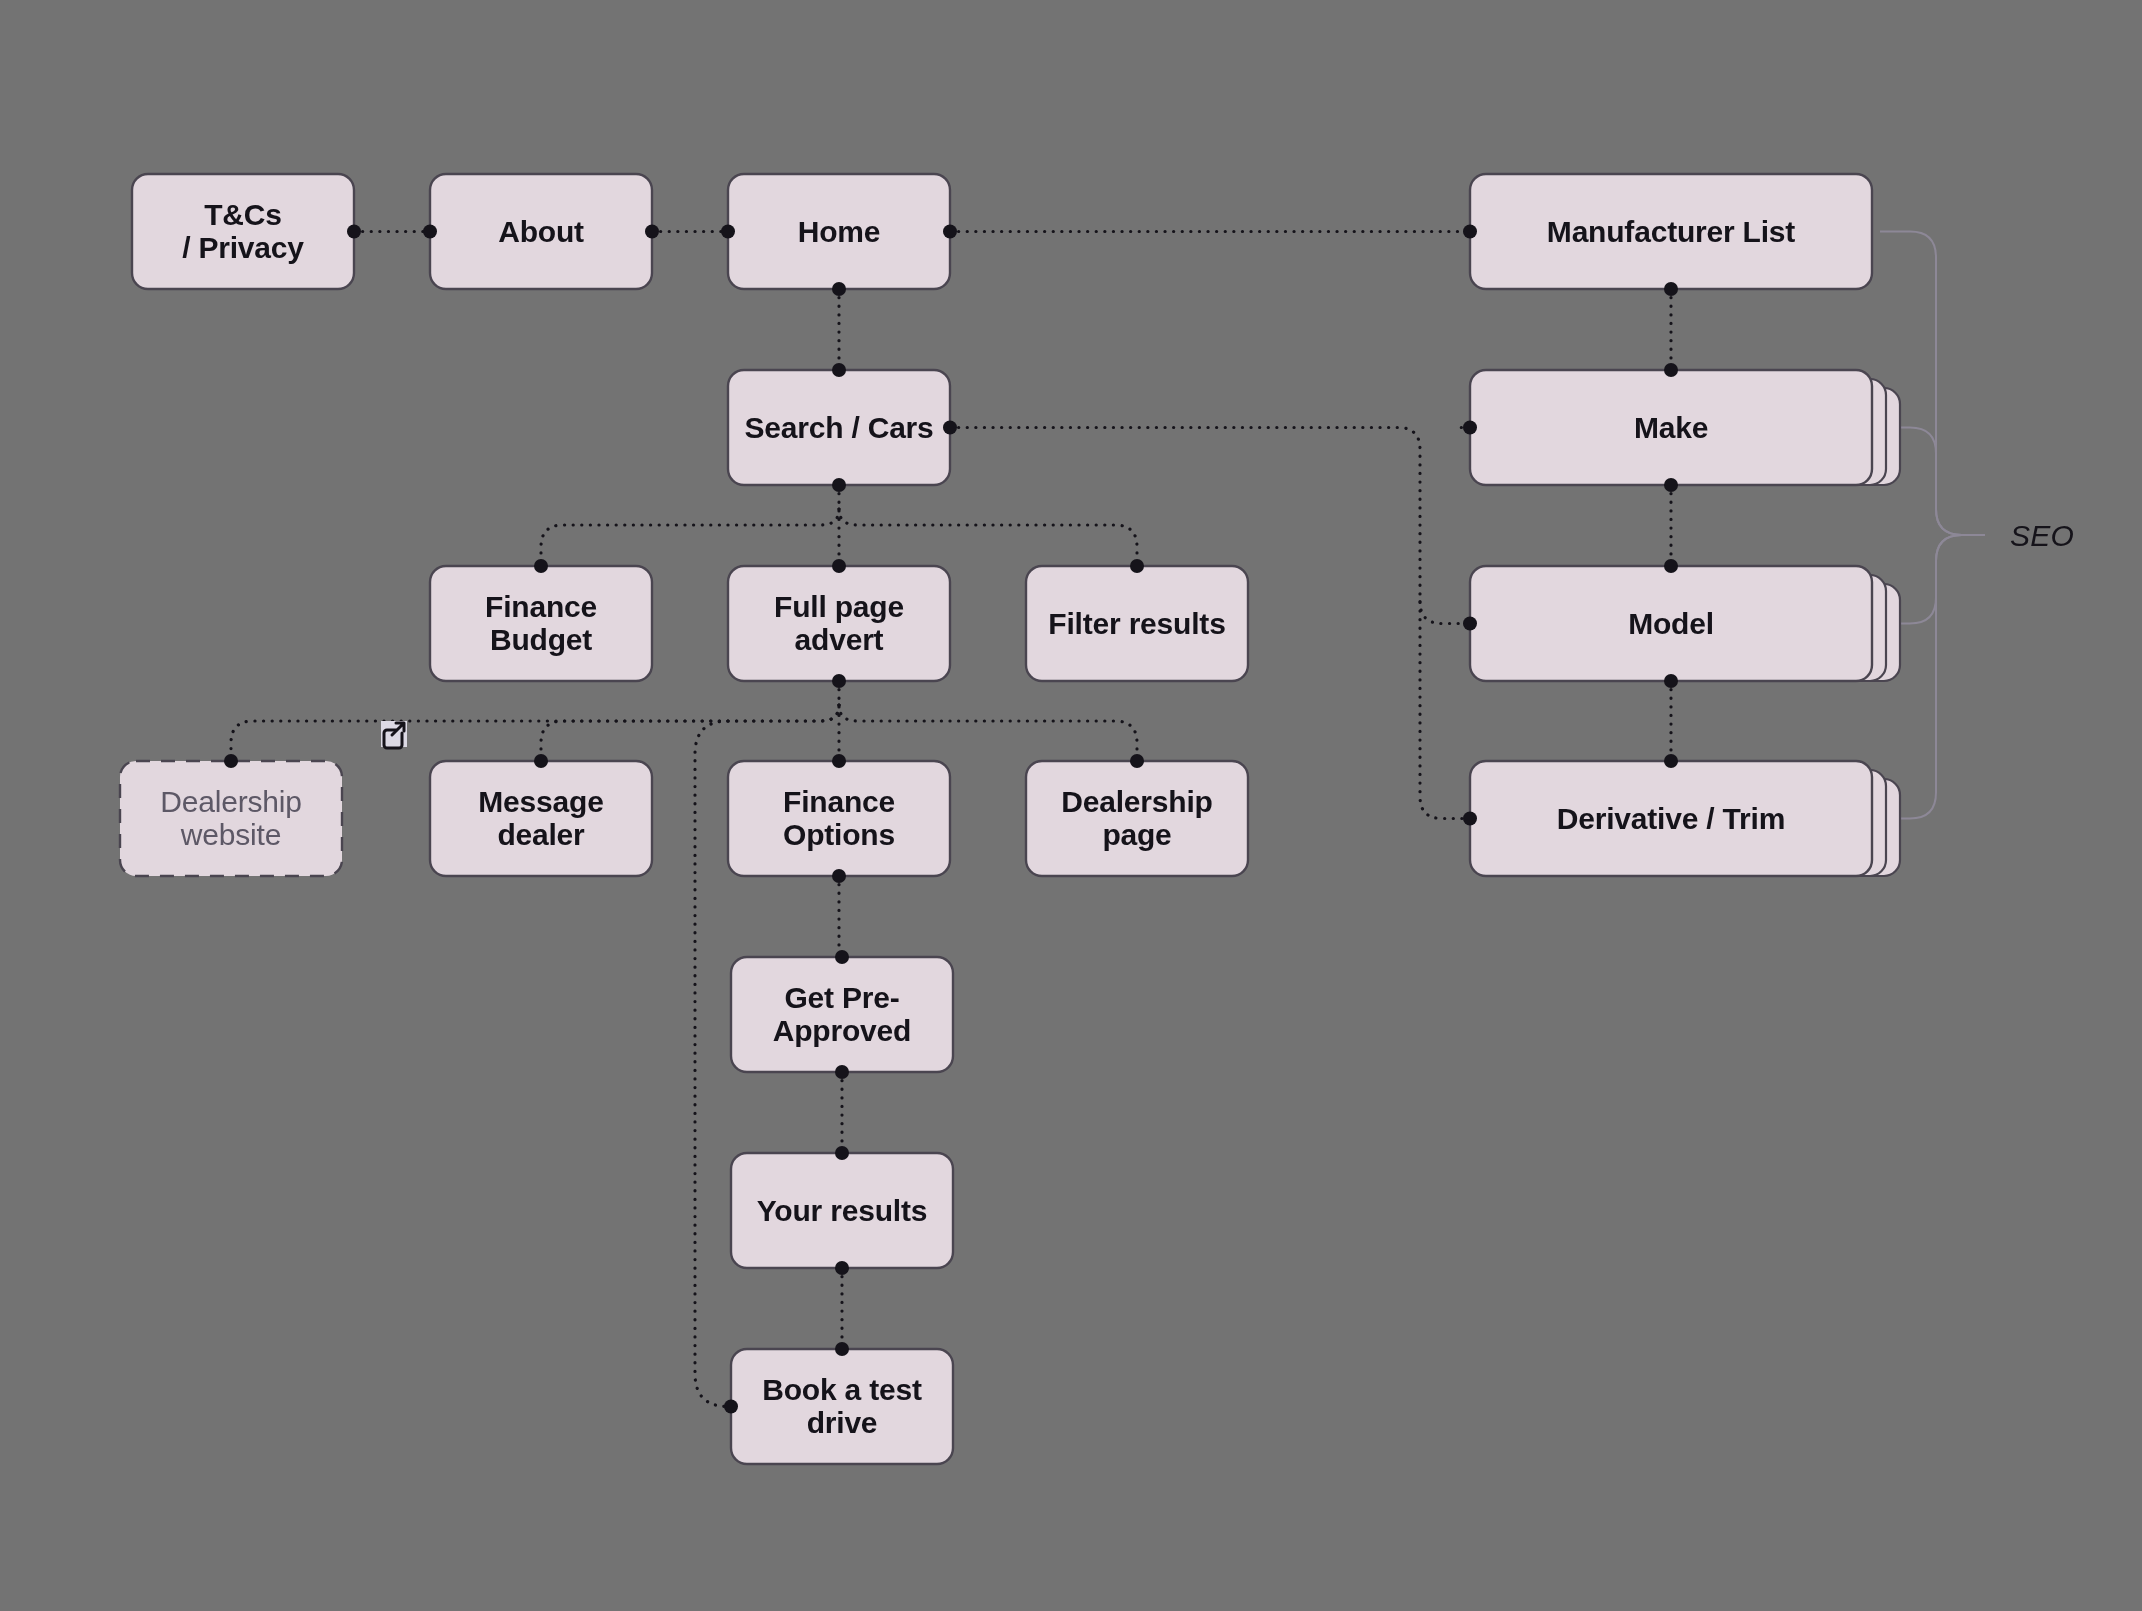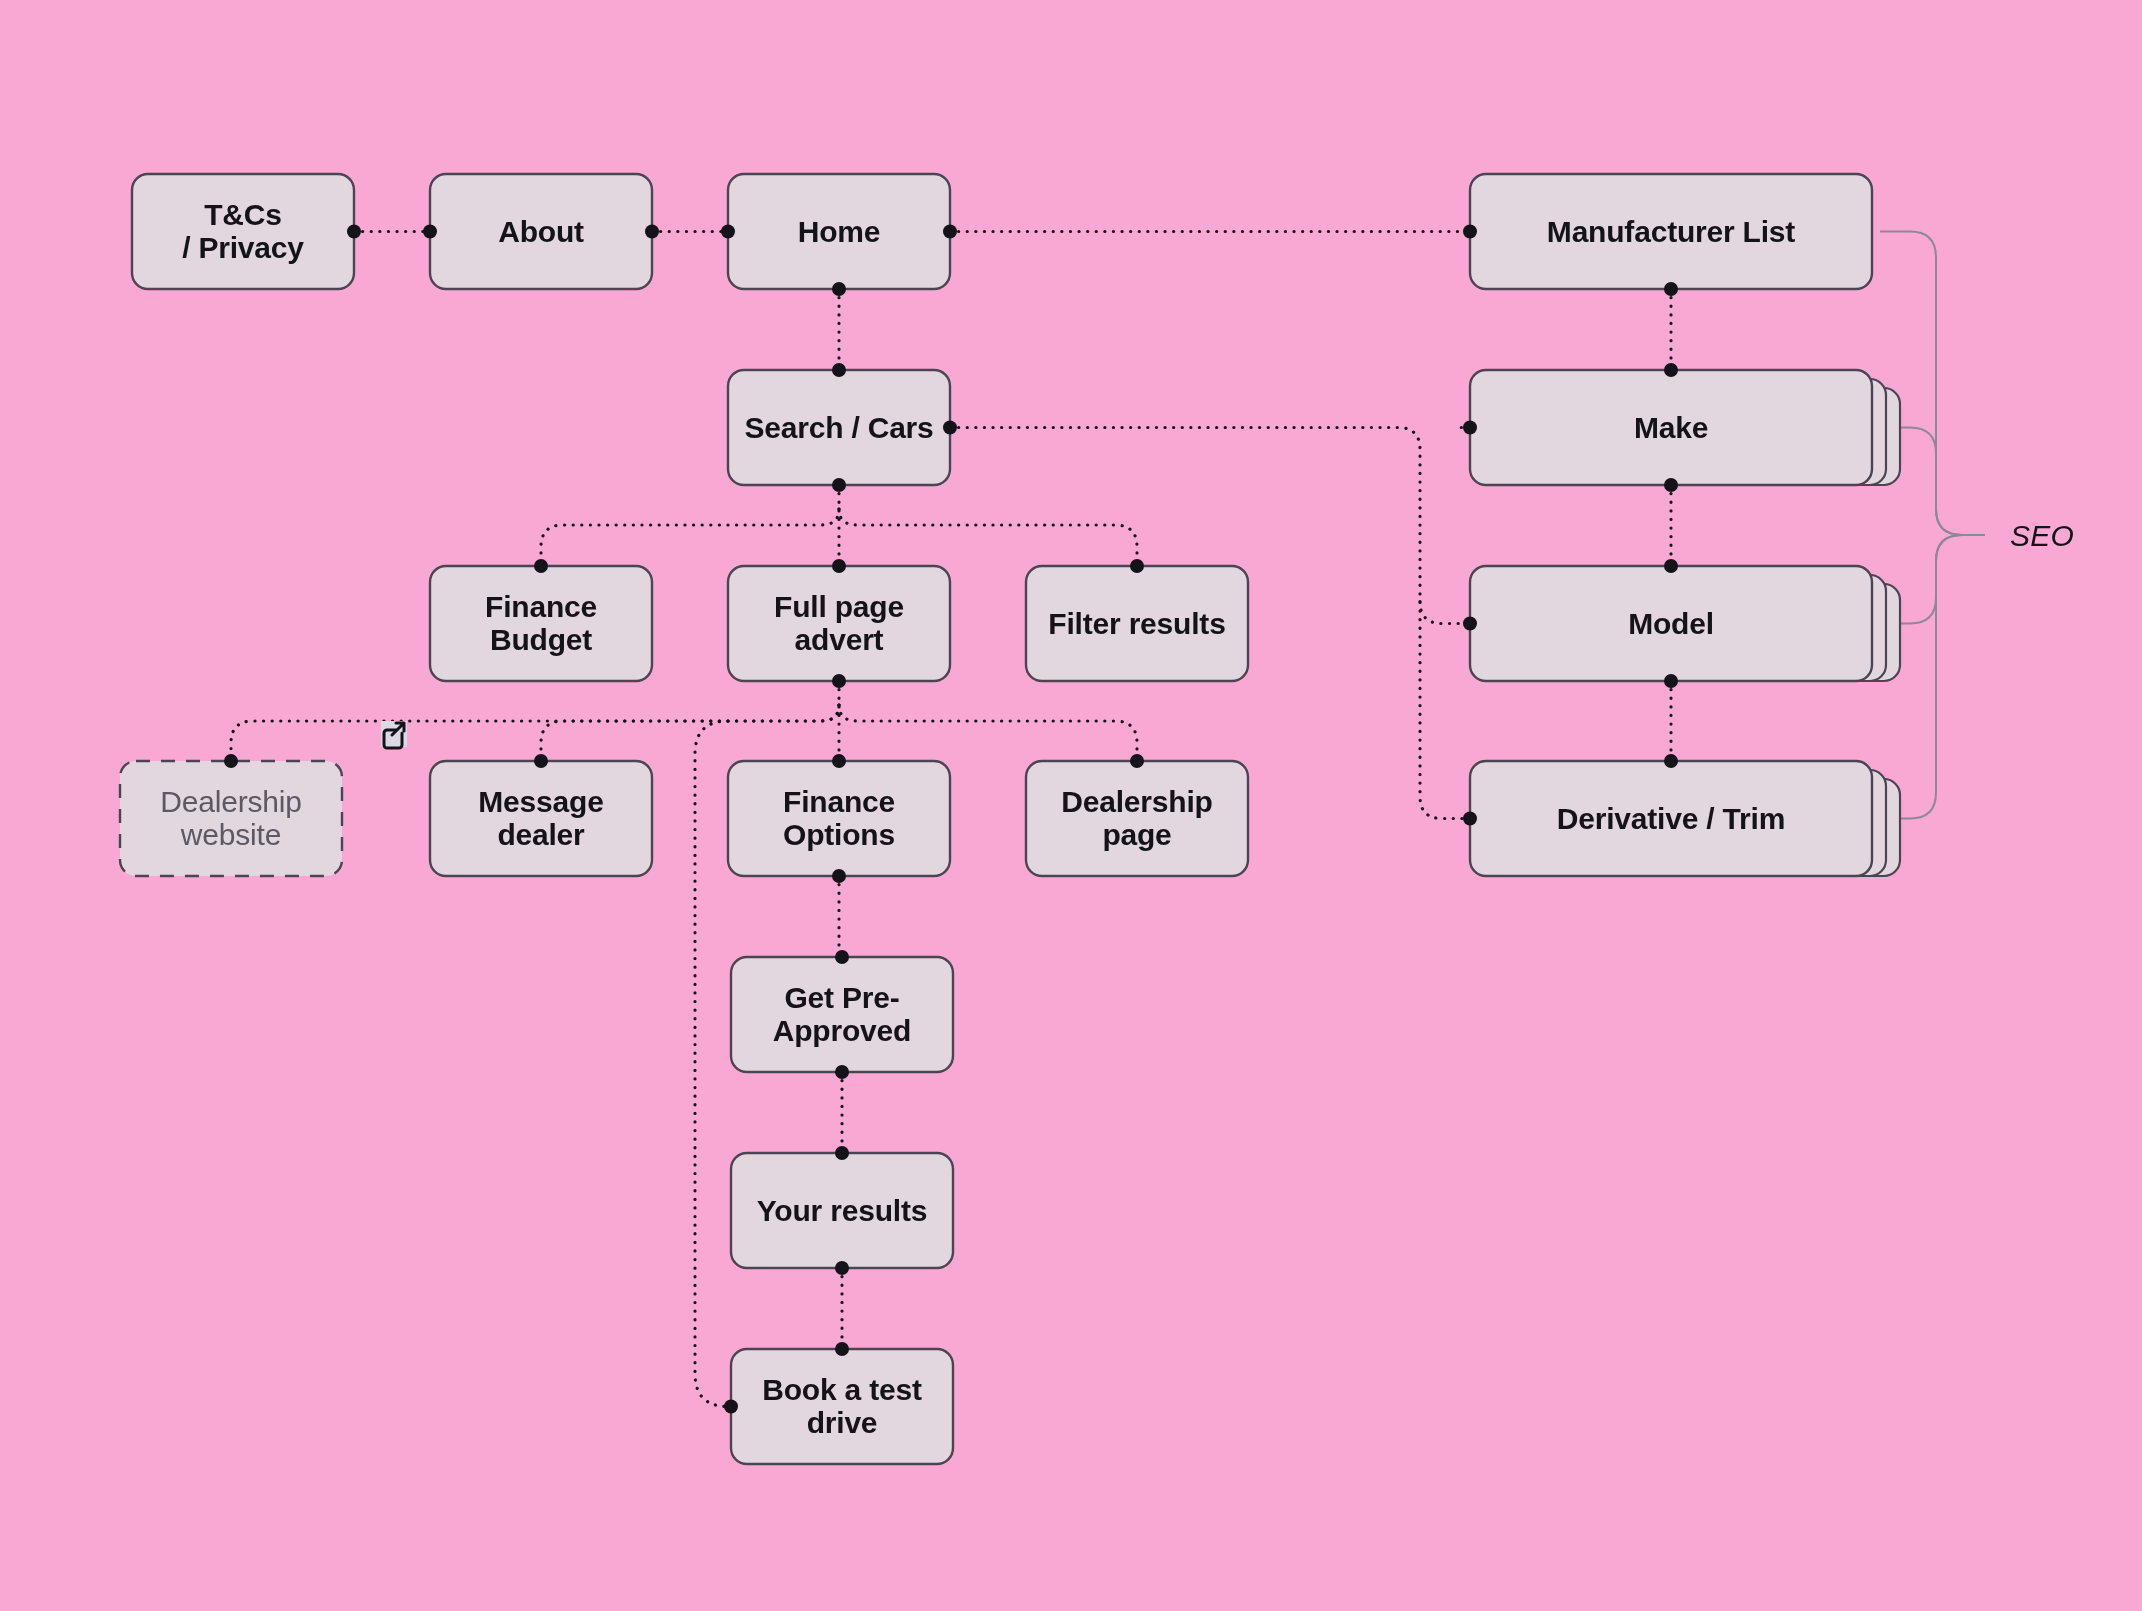--- a/index.html
+++ b/index.html
@@ -10,21 +10,21 @@
   body {
     width: 2142px;
     height: 1611px;
     overflow: hidden;
     font-family: "Liberation Sans", sans-serif;
   }
   #canvas {
     position: relative;
     width: 2142px;
     height: 1611px;
-    background: #f9a8d4;
+    background: #737373;
   }
   svg.layer {
     position: absolute;
     top: 0;
     left: 0;
     width: 2142px;
     height: 1611px;
   }
   .node-text {
     font-family: "Liberation Sans", sans-serif;

